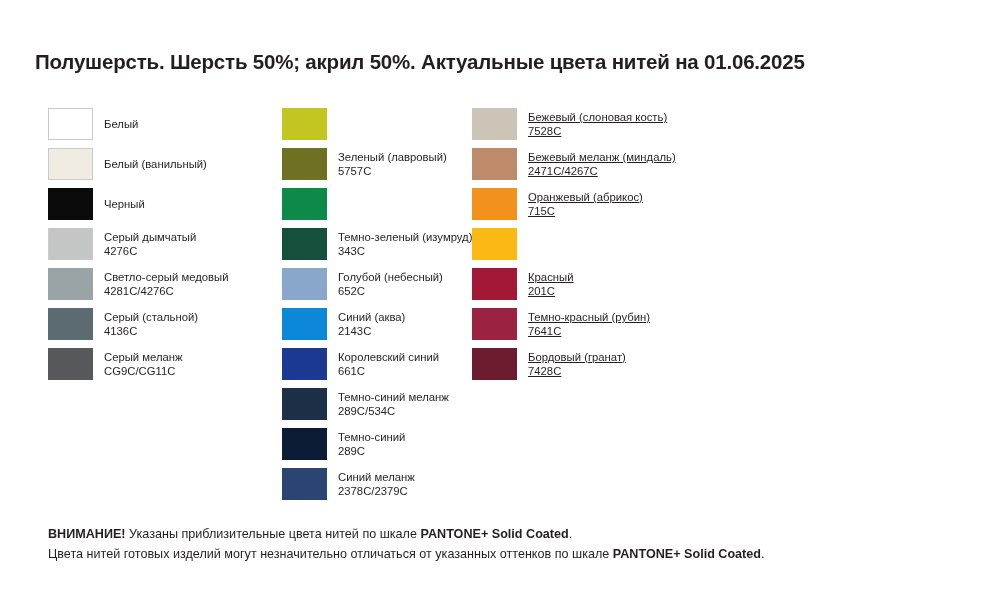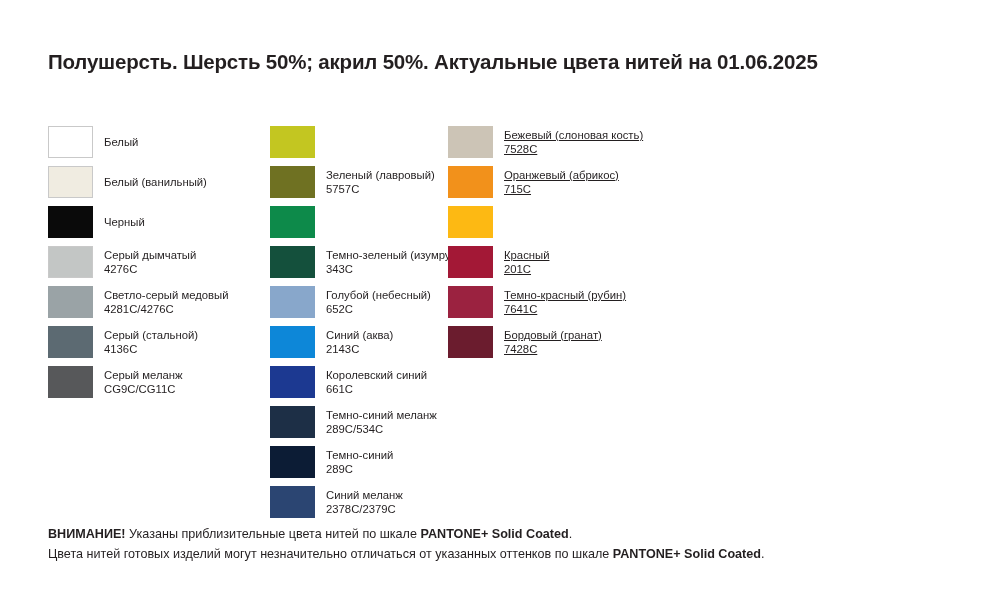--- a/index.html
+++ b/index.html
@@ -15,37 +15,36 @@
     overflow: hidden;
   }
   .page {
     position: relative;
     width: 1000px;
     height: 609px;
     box-sizing: border-box;
   }
   .title {
     position: absolute;
-    left: 48px;
+    left: 35px;
     top: 50px;
     font-size: 20.5px;
     font-weight: bold;
     letter-spacing: -0.2px;
     color: #231f20;
     white-space: nowrap;
   }
   .columns {
     position: absolute;
     left: 48px;
     top: 108px;
     width: 920px;
     display: flex;
     flex-direction: row;
-    gap: 0px;
-    margin-top: 18px;
+    gap: 12px;
   }
   .col {
     display: flex;
     flex-direction: column;
   }
   .col-1 { width: 222px; }
   .col-2 { width: 178px; }
   .col-3 { width: 220px; text-decoration: underline; }
 
   .swatch-row {
@@ -217,20 +216,27 @@
             <div class="code">2378C/2379C</div>
           </div>
         </div>
       </div>
     <div class="col col-3">
         <div class="swatch-row">
           <div class="chip" style="background: rgb(204, 196, 182);"></div>
           <div class="labels">
             <div class="name">Бежевый (слоновая кость)</div>
             <div class="code">7528C</div>
+          </div>
+        </div>
+        <div class="swatch-row">
+          <div class="chip" style="background: rgb(189, 139, 105);"></div>
+          <div class="labels">
+            <div class="name">Бежевый меланж (миндаль)</div>
+            <div class="code">2471C/4267C</div>
           </div>
         </div>
         <div class="swatch-row">
           <div class="chip" style="background: rgb(242, 145, 27);"></div>
           <div class="labels">
             <div class="name">Оранжевый (абрикос)</div>
             <div class="code">715C</div>
           </div>
         </div>
         <div class="swatch-row">

